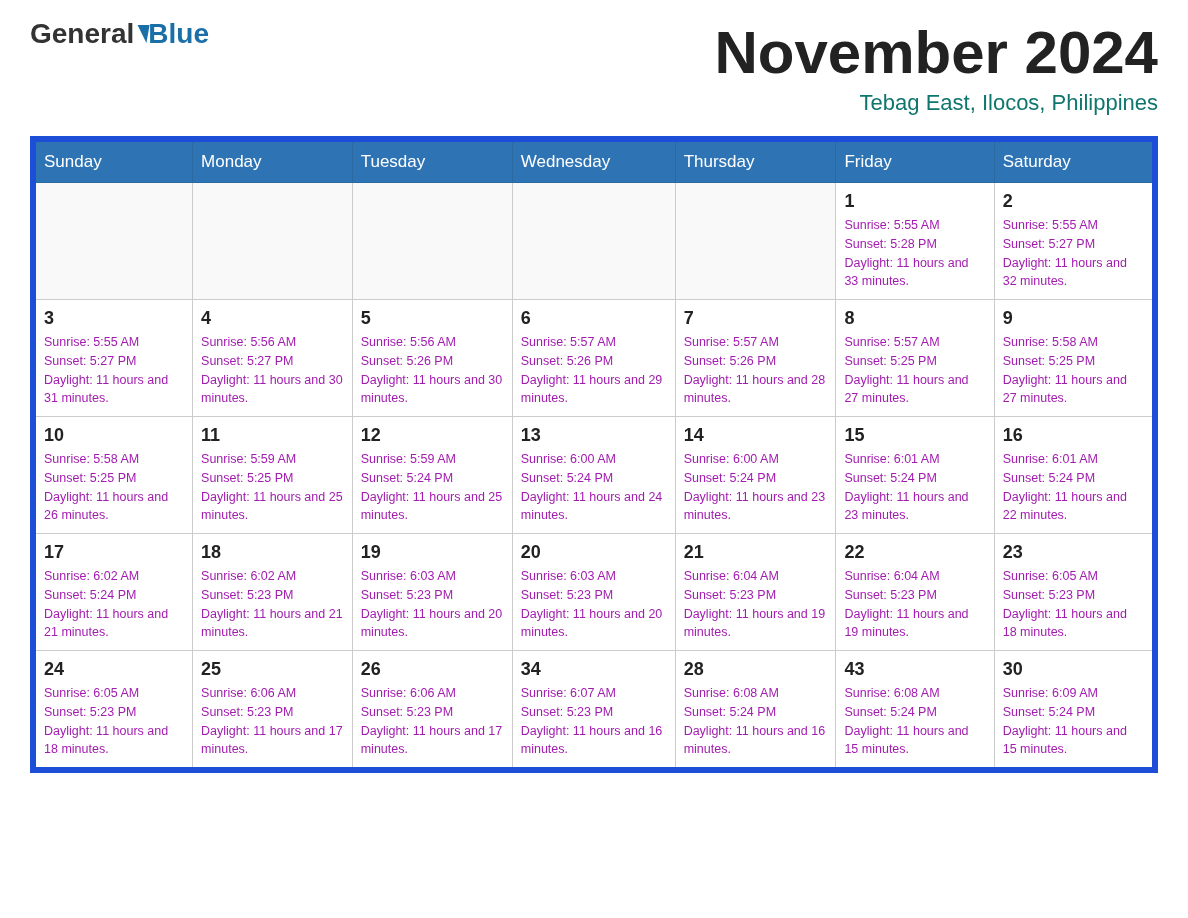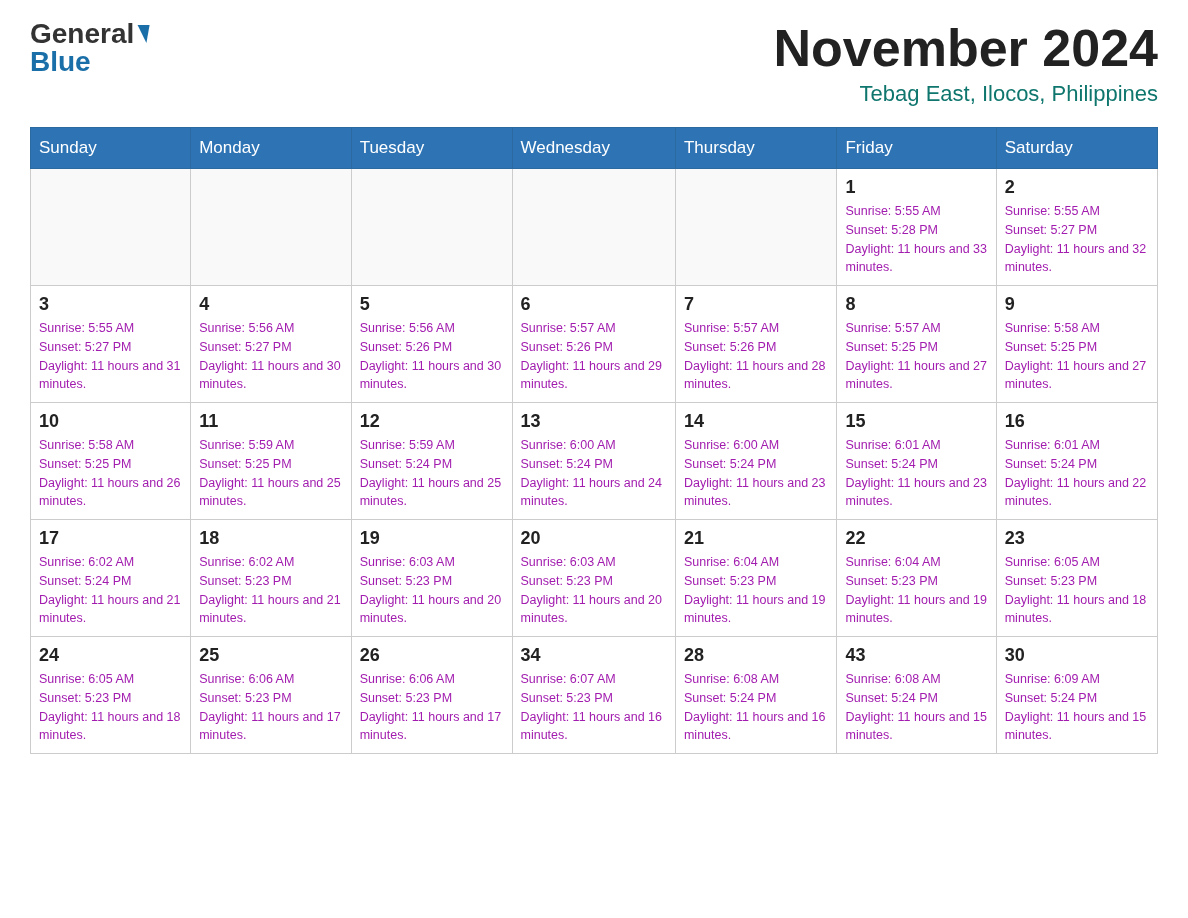--- a/index.html
+++ b/index.html
@@ -11,55 +11,55 @@
       padding: 20px 30px;
     }
     .header {
       display: flex;
       justify-content: space-between;
       align-items: flex-start;
       margin-bottom: 20px;
     }
     .logo {
       display: flex;
-      flex-direction: column;
+      flex-direction: row;
       align-items: flex-start;
     }
     .logo-general {
       font-size: 28px;
       font-weight: bold;
       color: #333;
       line-height: 1;
     }
     .logo-blue {
       font-size: 28px;
       font-weight: bold;
       color: #1a6fa8;
       line-height: 1;
       display: flex;
       align-items: center;
     }
     .title-section {
       text-align: right;
     }
     .month-title {
-      font-size: 52px;
+      font-size: 60px;
       font-weight: bold;
       color: #222;
       line-height: 1.1;
     }
     .location-title {
       font-size: 22px;
       color: #0f766e;
       margin-top: 4px;
     }
     .calendar {
       width: 100%;
       border-collapse: collapse;
-      border: 1px solid #1d4ed8;
+      border: 6px solid #1d4ed8;
     }
     .calendar th {
       background-color: #2e74b5;
       color: #fff;
       font-size: 17px;
       font-weight: normal;
       padding: 10px 8px;
       text-align: left;
       border: 1px solid #2a6aa0;
     }

